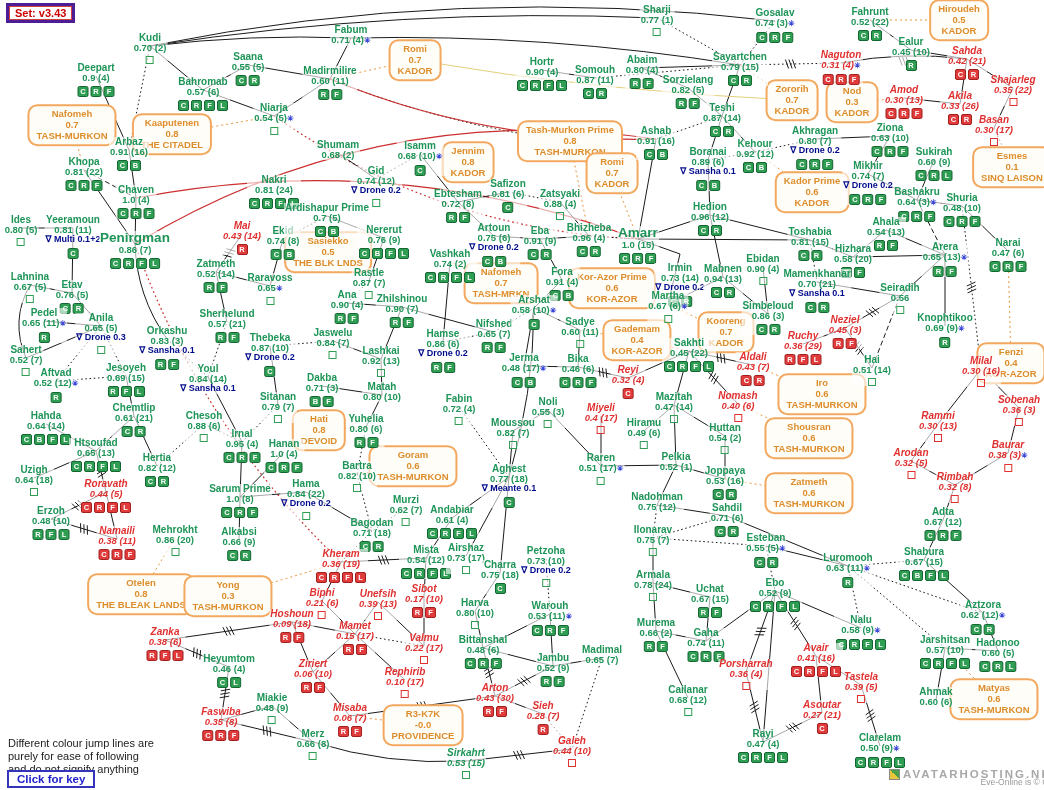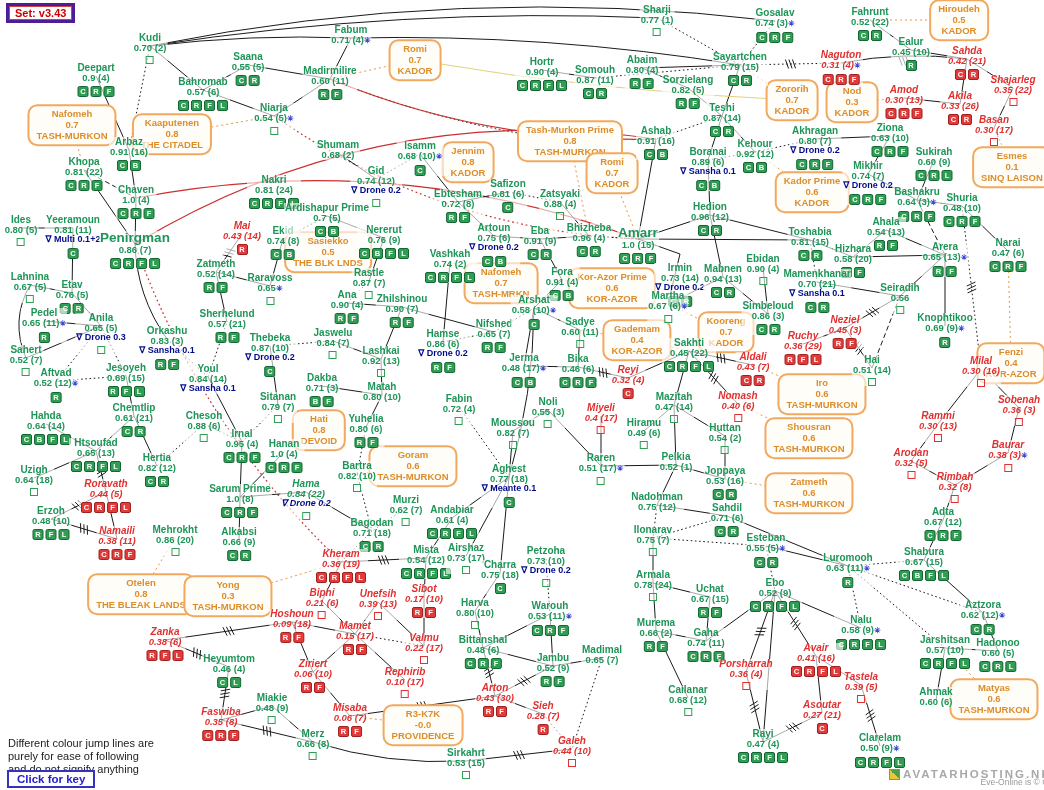--- a/index.html
+++ b/index.html
@@ -1204,21 +1204,21 @@
       <div class="sys lo" style="left: 955px; top: 472px;">
         <div class="nm">Rimbah</div>
         <div class="sec">0.32 (8)</div>
         <div class="bds"><span class="sqm"></span></div>
       </div>
       <div class="sys hi" style="left: 240px; top: 484px;">
         <div class="nm">Sarum Prime</div>
         <div class="sec">1.0 (8)</div>
         <div class="bds"><i class="bg">C</i><i class="bg">R</i><i class="bg">F</i></div>
       </div>
-      <div class="sys hi" style="left: 306px; top: 479px; font-style: italic;">
+      <div class="sys hi" style="left: 306px; top: 479px;">
         <div class="nm">Hama</div>
         <div class="sec">0.84 (22)</div>
         <div class="warnline">∇ Drone 0.2</div>
         <div class="bds"><span class="sqm"></span></div>
       </div>
       <div class="sys hi" style="left: 51px; top: 506px;">
         <div class="nm">Erzoh</div>
         <div class="sec">0.48 (10)</div>
         <div class="bds"><i class="bg">R</i><i class="bg">F</i><i class="bg">L</i></div>
       </div>
@@ -1498,21 +1498,21 @@
       <div class="sys hi" style="left: 763px; top: 729px;">
         <div class="nm">Rayi</div>
         <div class="sec">0.47 (4)</div>
         <div class="bds"><i class="bg">C</i><i class="bg">R</i><i class="bg">F</i><i class="bg">L</i></div>
       </div>
       <div class="sys hi" style="left: 880px; top: 733px;">
         <div class="nm">Clarelam</div>
         <div class="sec">0.50 (9)<span class="stm">✳</span></div>
         <div class="bds"><i class="bg">C</i><i class="bg">R</i><i class="bg">F</i><i class="bg">L</i></div>
       </div>
-      <div class="sys hi" style="left: 466px; top: 748px;">
+      <div class="sys hi" style="left: 466px; top: 748px; font-style: italic;">
         <div class="nm">Sirkahrt</div>
         <div class="sec">0.53 (15)</div>
         <div class="bds"><span class="sqm"></span></div>
       </div>
     </div>
 
 
   <div class="note">
     <div>Different colour jump lines are</div>
     <div>purely for ease of following</div>

